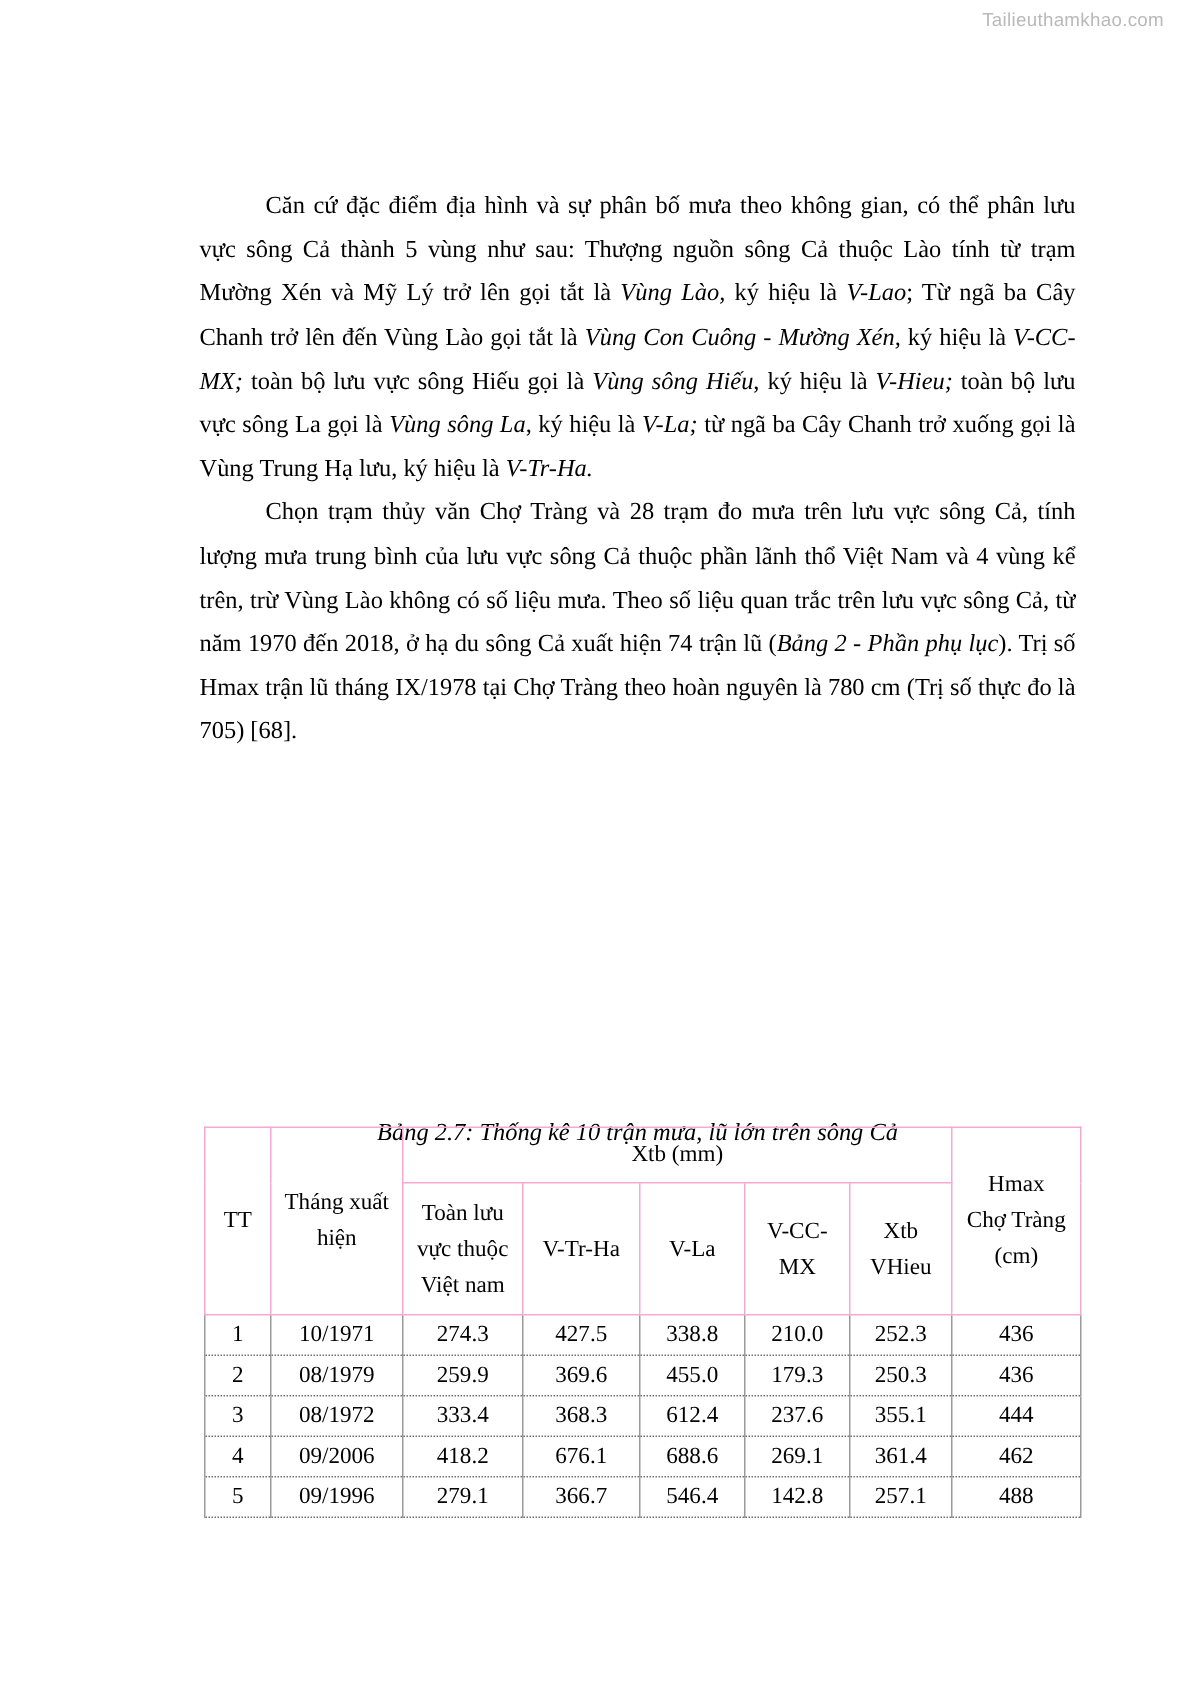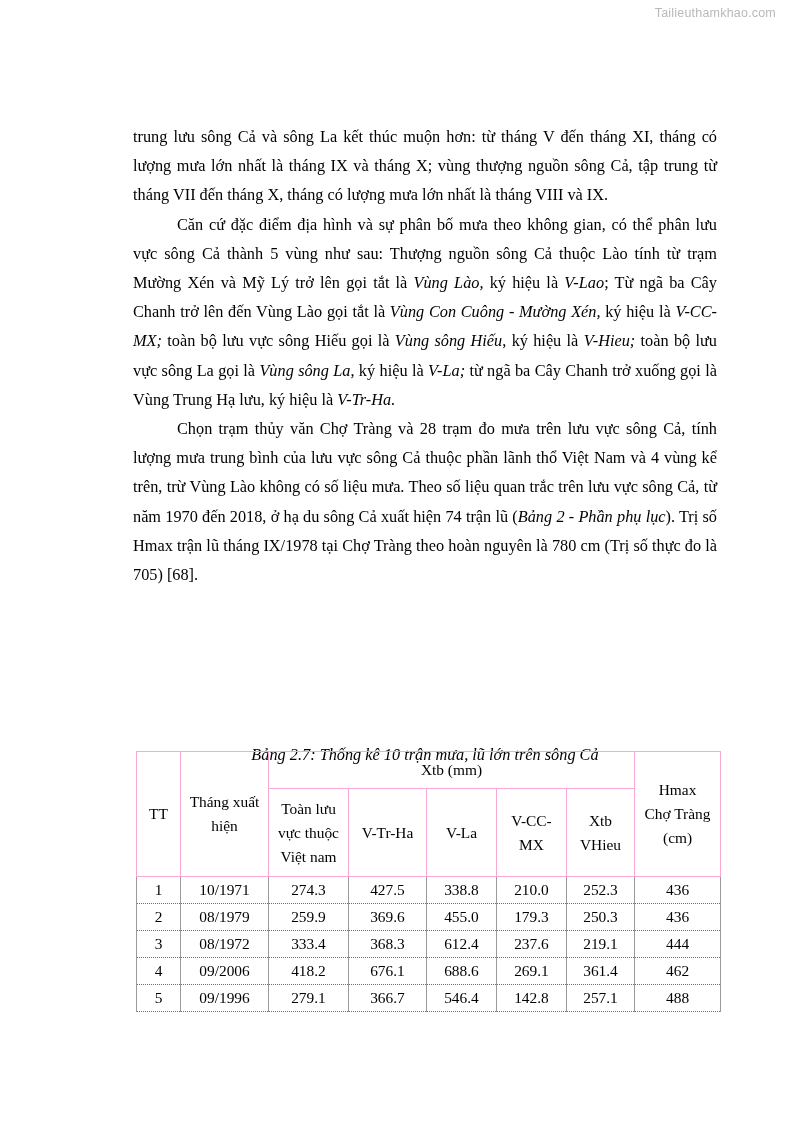--- a/index.html
+++ b/index.html
@@ -142,26 +142,20 @@
 </style>
 </head>
 <body>
 
 <div class="page">
 
   <div class="watermark">Tailieuthamkhao.com</div>
 
 
   <div class="content">
-    <p class="body-par">
-      trung lưu sông Cả và sông La kết thúc muộn hơn: từ tháng V đến tháng XI,
-      tháng có lượng mưa lớn nhất là tháng IX và tháng X; vùng thượng nguồn sông
-      Cả, tập trung từ tháng VII đến tháng X, tháng có lượng mưa lớn nhất là tháng
-      VIII và IX.
-    </p>
 
 
     <p class="body-par indent">
       Căn cứ đặc điểm địa hình và sự phân bố mưa theo không gian, có thể
       phân lưu vực sông Cả thành 5 vùng như sau: Thượng nguồn sông Cả thuộc Lào
       tính từ trạm Mường Xén và Mỹ Lý trở lên gọi tắt là <i>Vùng Lào,</i> ký hiệu là <i>V-Lao</i>;
       Từ ngã ba Cây Chanh trở lên đến Vùng Lào gọi tắt là <i>Vùng Con Cuông -
       Mường Xén,</i> ký hiệu là <i>V-CC-MX;</i> toàn bộ lưu vực sông Hiếu gọi là <i>Vùng sông
       Hiếu</i>, ký hiệu là <i>V-Hieu;</i> toàn bộ lưu vực sông La gọi là <i>Vùng sông La</i>, ký hiệu
       là <i>V-La;</i> từ ngã ba Cây Chanh trở xuống gọi là Vùng Trung Hạ lưu, ký hiệu là
@@ -253,21 +247,21 @@
             <td>250.3</td>
             <td>436</td>
           </tr>
           <tr>
             <td>3</td>
             <td>08/1972</td>
             <td>333.4</td>
             <td>368.3</td>
             <td>612.4</td>
             <td>237.6</td>
-            <td>219.1</td>
+            <td>355.1</td>
             <td>444</td>
           </tr>
           <tr>
             <td>4</td>
             <td>09/2006</td>
             <td>418.2</td>
             <td>676.1</td>
             <td>688.6</td>
             <td>269.1</td>
             <td>361.4</td>

